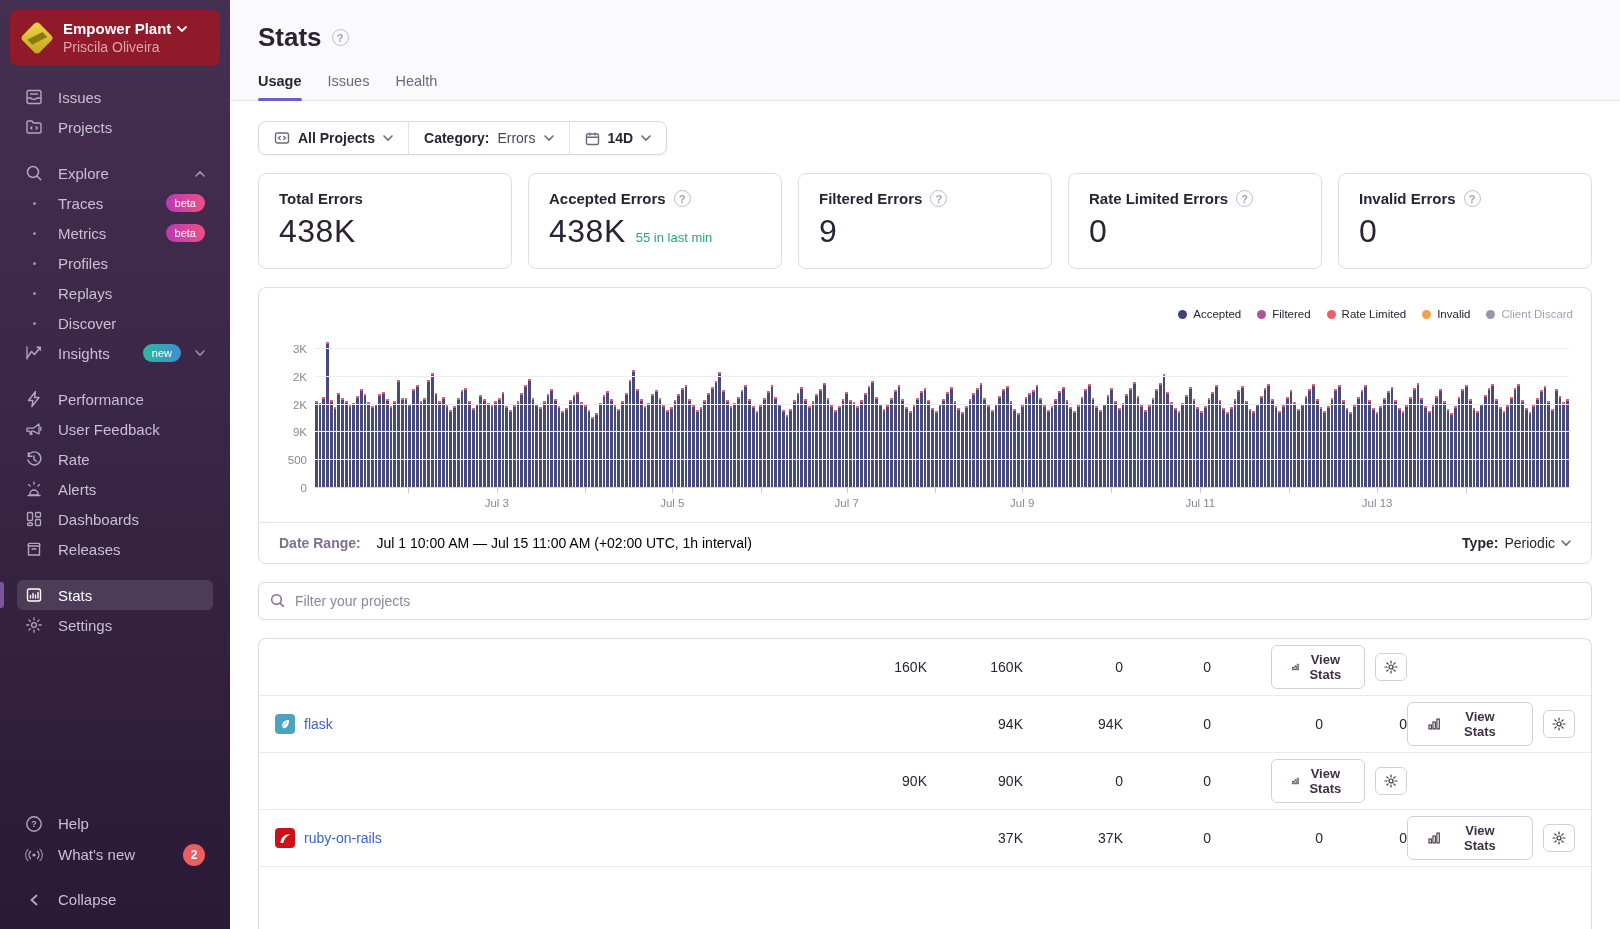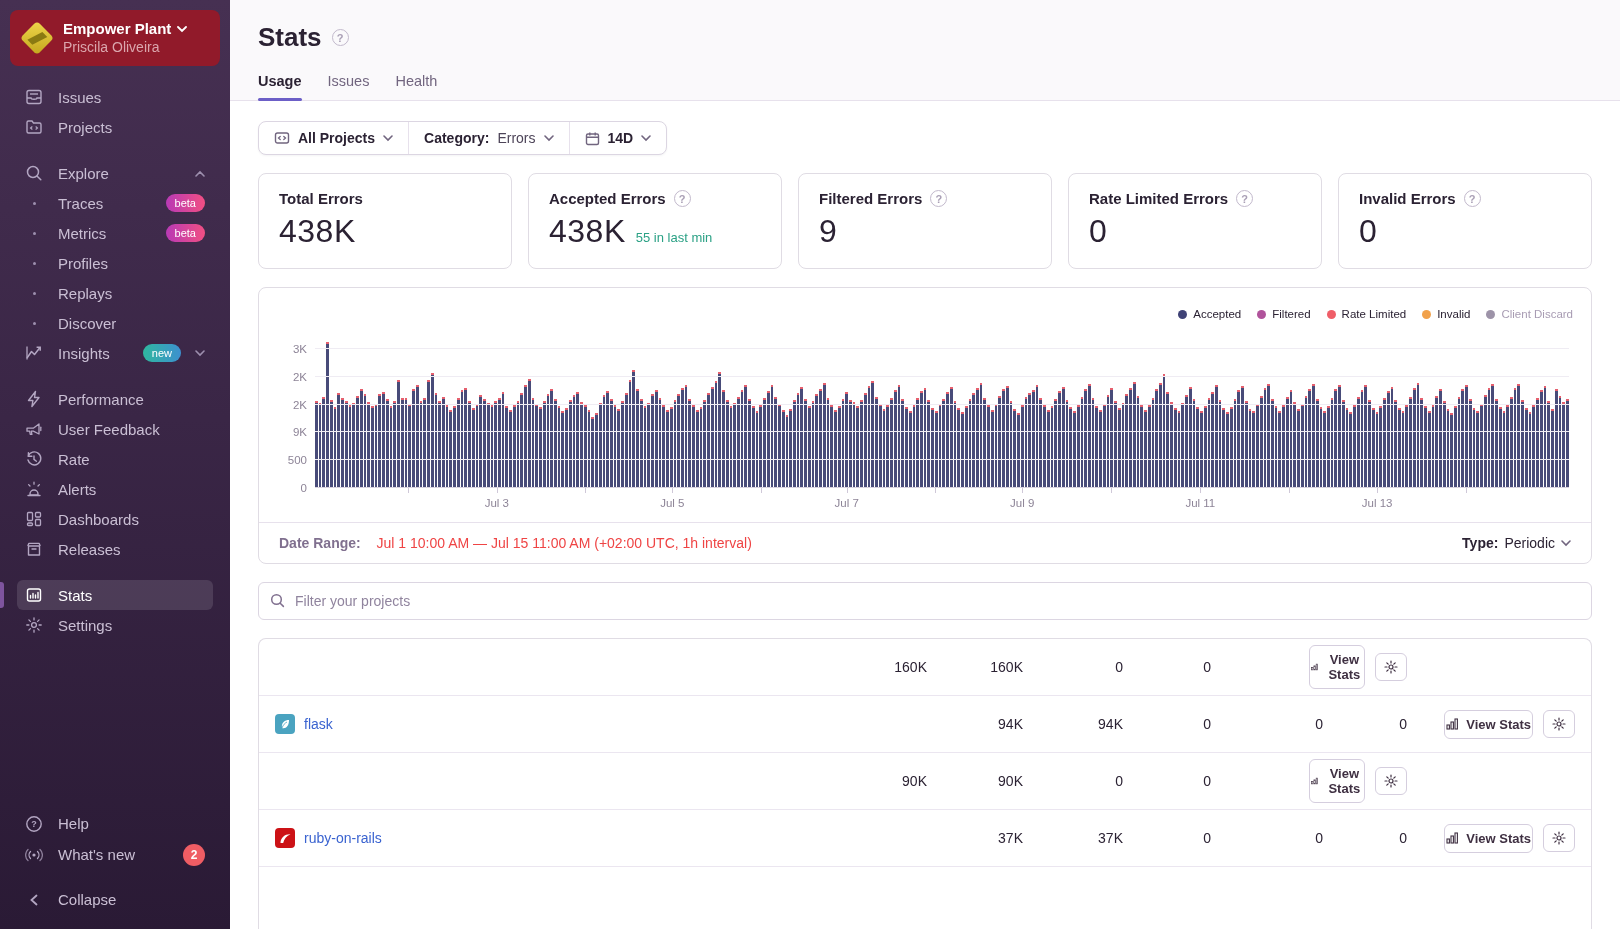--- a/index.html
+++ b/index.html
@@ -74,42 +74,42 @@
   .plot { position:relative; flex:1 1 auto; height:150px; margin-right:6px; }
   .gridline { position:absolute; left:0; right:0; height:1px; background:#efecf3; }
   .baseline { position:absolute; left:0; right:0; bottom:0; height:1px; background:#d8d2df; }
   .bars { position:absolute; left:0; right:0; bottom:1px; top:0; display:flex; align-items:flex-end; }
   .bar { flex:1 1 0; margin-right:1px; background:#484b79; border-top:2px solid #e5606e; min-width:1px; }
   .x-axis { position:relative; height:28px; margin-left:40px; margin-right:6px; }
   .x-tick { position:absolute; top:0; width:1px; height:5px; background:#cfc8d8; }
   .x-lab { position:absolute; top:9px; transform:translateX(-50%); font-size:11.5px; color:#8d8497; white-space:nowrap; }
   .chart-footer { border-top:1px solid #e7e1ec; display:flex; align-items:center; justify-content:space-between; padding:12px 20px; font-size:14px; }
   .dr-label { color:#80708f; font-weight:700; margin-right:12px; }
-  .dr-value { color:#ef4444; }
+  .dr-value { color:#000000; }
   .type-sel { display:flex; align-items:center; gap:6px; cursor:pointer; }
   .type-sel b { font-weight:700; }
 
   .search-row { margin-top:18px; position:relative; }
   .search-input { width:100%; height:38px; border:1px solid #dcd6e2; border-radius:6px; padding:0 12px 0 36px; font-size:14px; color:#2b2233; background:#fff; font-family:"Liberation Sans",sans-serif; }
   .search-input::placeholder { color:#90849e; }
   .search-ico { position:absolute; left:12px; top:11px; color:#80708f; }
 
   
   .table-panel { margin-top:18px; border:1px solid #e0dce4; border-radius:8px 8px 0 0; border-bottom:none; background:#fff; overflow:hidden; min-height:300px; }
   .t-head, .t-row { display:grid; grid-template-columns: 1fr 96px 100px 88px 112px 84px 168px; align-items:center; }
   .t-head { background:#faf9fc; height:40px; padding:0 16px; border-bottom:1px solid #e7e1ec; }
   .th { font-size:11.5px; font-weight:700; letter-spacing:.6px; color:#6f6287; text-transform:uppercase; display:flex; align-items:center; gap:4px; }
   .th.num, .td.num { justify-content:flex-end; text-align:right; }
   .sort-arrow { font-size:12px; color:#6f6287; }
   .t-row { height:57px; padding:0 16px; border-bottom:1px solid #ebe6f0; }
   .td { font-size:14px; display:flex; align-items:center; }
   .proj-link { display:flex; align-items:center; gap:9px; color:#3a63d0; cursor:pointer; }
   .proj-ico { width:20px; height:20px; border-radius:4px; display:flex; align-items:center; justify-content:center; flex:0 0 20px; }
   .actions { display:flex; justify-content:flex-end; gap:10px; }
-  .btn { display:flex; align-items:center; gap:7px; border:1px solid #d5cede; background:#fff; border-radius:6px; padding:6px 1px; font-size:13px; font-weight:700; color:#3f3042; cursor:pointer; font-family:"Liberation Sans",sans-serif; }
+  .btn { display:flex; align-items:center; gap:7px; border:1px solid #d5cede; background:#fff; border-radius:6px; padding:6px 20px; font-size:13px; font-weight:700; color:#3f3042; cursor:pointer; font-family:"Liberation Sans",sans-serif; }
   .btn.icon-only { padding:6px 8px; }
   svg { display:block; }
 </style>
 </head>
 <body>
 
 <div class="app">
 
   <aside class="sidebar">
     <div class="org-box">

